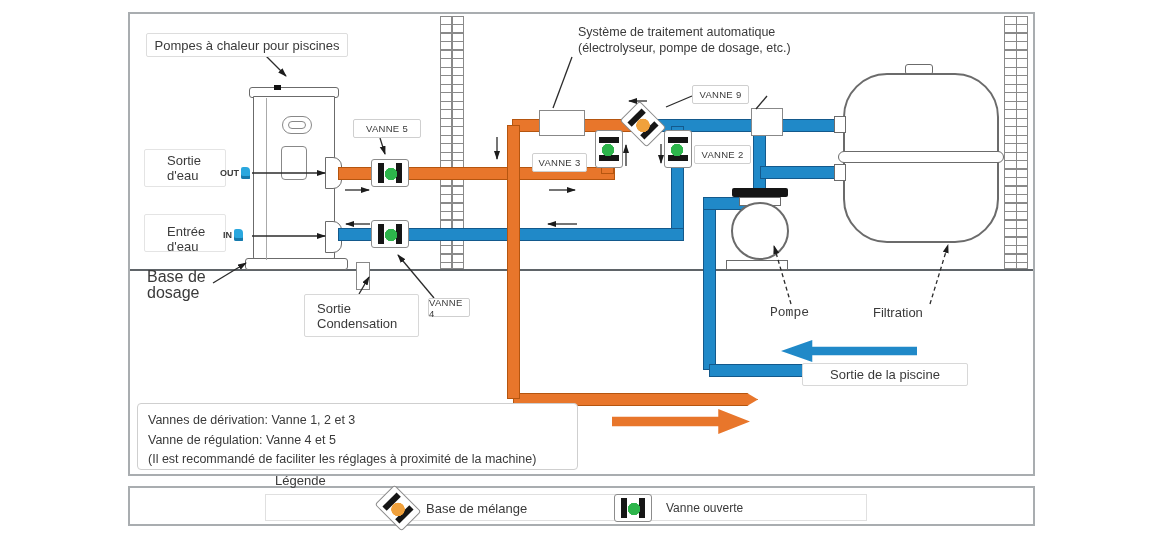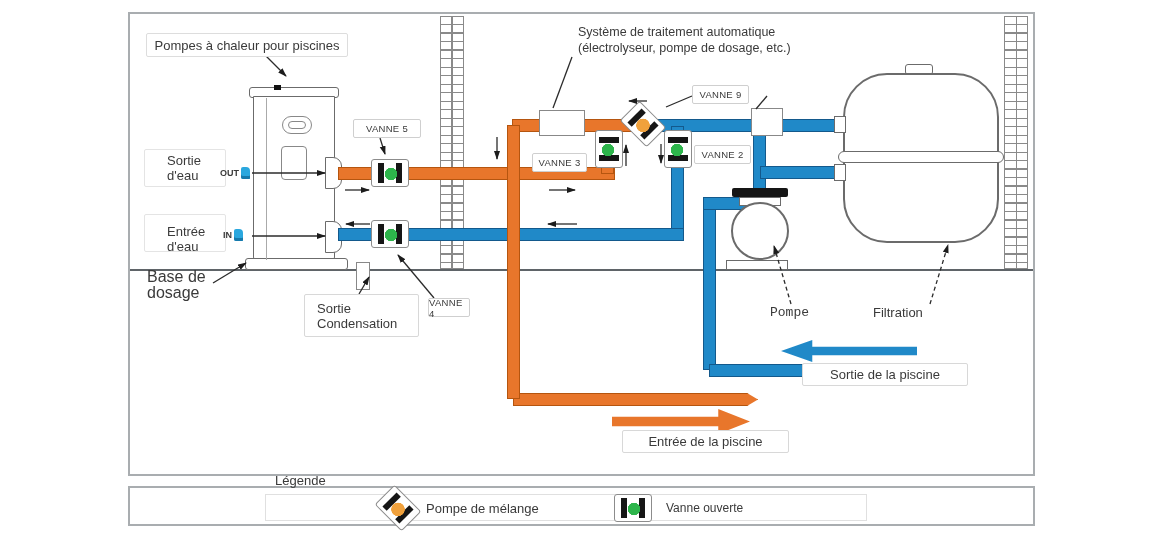--- a/index.html
+++ b/index.html
@@ -200,25 +200,29 @@
       <span style="display:block;">Condensation</span>
     </span>
   </div>
 
   <div class="abs txt" style="left:770px;top:305px;font-size:13px;font-family:Liberation Mono, monospace;"><span>Pompe</span></div>
   <div class="abs txt" style="left:873px;top:305px;font-size:13px;"><span>Filtration</span></div>
 
   <div class="abs lbox" style="left:802px;top:322px;width:166px;height:23px;font-size:13px;border-color:#d8d8d8;margin-top:41px;">
       <span>Sortie de la piscine</span>
     </div>
-  <div class="abs lbox" style="left:622px;top:430px;width:167px;height:23px;font-size:13px;border-color:#d8d8d8;">
-      <span>Entrée de la piscine</span>
-    </div>
-
+
+  <div class="abs lbox" style="left:137px;top:403px;width:441px;height:67px;font-size:12.5px;border-radius:4px;align-items:flex-start;justify-content:flex-start;padding:7px 0 0 10px;line-height:19.5px;">
+    <span>
+      <span style="display:block;">Vannes de dérivation: Vanne 1, 2 et 3</span>
+      <span style="display:block;">Vanne de régulation: Vanne 4 et 5</span>
+      <span style="display:block;">(Il est recommandé de faciliter les réglages à proximité de la machine)</span>
+    </span>
+  </div>
 
   <div class="abs" style="left:265px;top:494px;width:602px;height:27px;border:1px solid #e0e0e0;background:#fff;z-index:2;"></div>
   <div class="abs txt" style="left:275px;top:473px;font-size:13px;z-index:3;"><span>Légende</span></div>
   <div class="abs valve mix" style="left:379px;top:494px;"></div>
-  <div class="abs txt" style="left:426px;top:501px;font-size:13px;z-index:3;"><span>Pompe de mélange</span></div>
+  <div class="abs txt" style="left:426px;top:501px;font-size:13px;z-index:3;"><span>Base de mélange</span></div>
   <div class="abs valve" style="left:614px;top:494px;"></div>
   <div class="abs txt" style="left:666px;top:501px;font-size:12px;z-index:3;"><span>Vanne ouverte</span></div>
 
 </div>
 
 </body></html>

